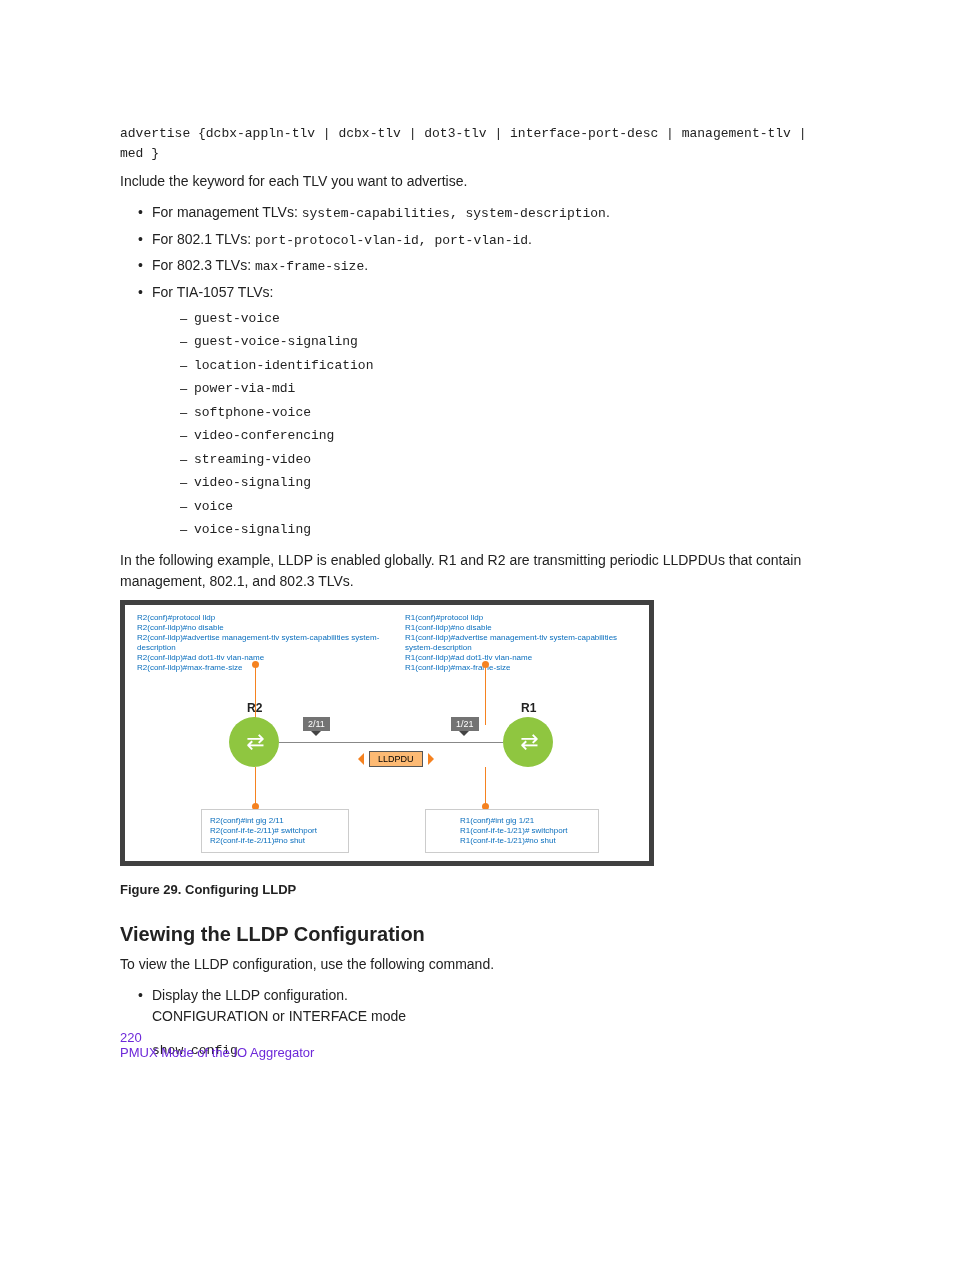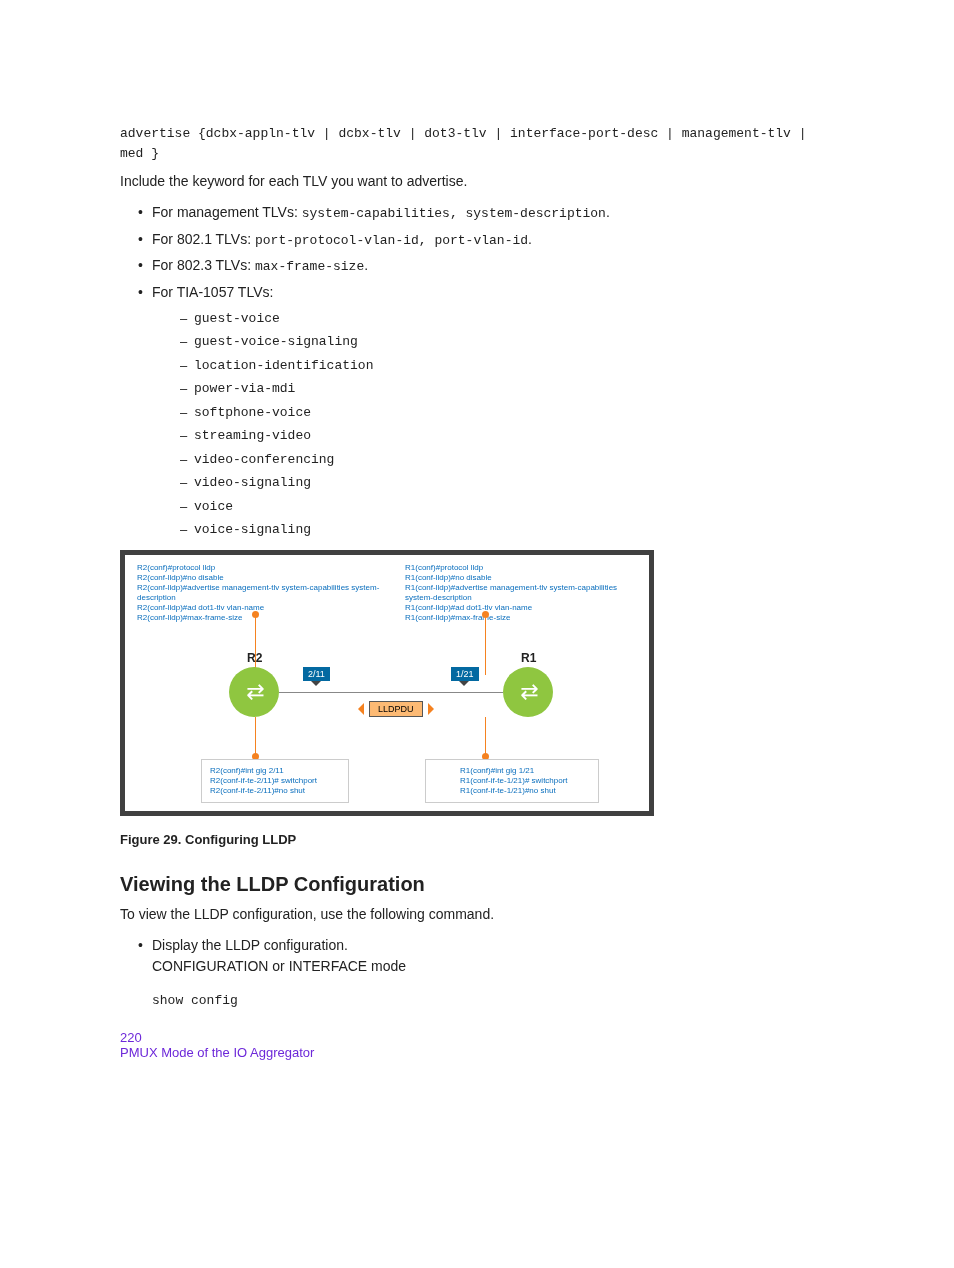--- a/index.html
+++ b/index.html
@@ -100,21 +100,21 @@
     letter-spacing: -3px;
   }
   .diagram .rlabel {
     position: absolute;
     font-size: 12px;
     font-weight: 700;
     color: #222;
   }
   .diagram .portlabel {
     position: absolute;
-    background: #0369a1;
+    background: #737373;
     color: #fff;
     font-size: 9px;
     padding: 2px 5px;
   }
   .diagram .portlabel::after {
     content: "";
     position: absolute;
     bottom: -5px;
     left: 8px;
     border: 5px solid transparent;
@@ -205,29 +205,30 @@
       <span class="code">max-frame-size</span><span>.</span>
     </li>
     <li>
       <span>For TIA-1057 TLVs:</span>
       <ul class="dashes">
         <li>guest-voice</li>
         <li>guest-voice-signaling</li>
         <li>location-identification</li>
         <li>power-via-mdi</li>
         <li>softphone-voice</li>
+        <li>video-conferencing</li>
         <li>streaming-video</li>
-        <li>video-conferencing</li>
         <li>video-signaling</li>
         <li>voice</li>
         <li>voice-signaling</li>
       </ul>
     </li>
   </ul>
 
+  <p>In the following example, LLDP is enabled globally. R1 and R2 are transmitting periodic LLDPDUs that contain management, 802.1, and 802.3 TLVs.</p>
 
   <div class="diagram">
 
     <div class="cfgbox" style="top:8px; left:12px; width:250px;">
       <div>R2(conf)#protocol lldp</div>
       <div>R2(conf-lldp)#no disable</div>
       <div>R2(conf-lldp)#advertise management-tlv system-capabilities system-description</div>
       <div>R2(conf-lldp)#ad dot1-tlv vlan-name</div>
       <div>R2(conf-lldp)#max-frame-size</div>
     </div>

